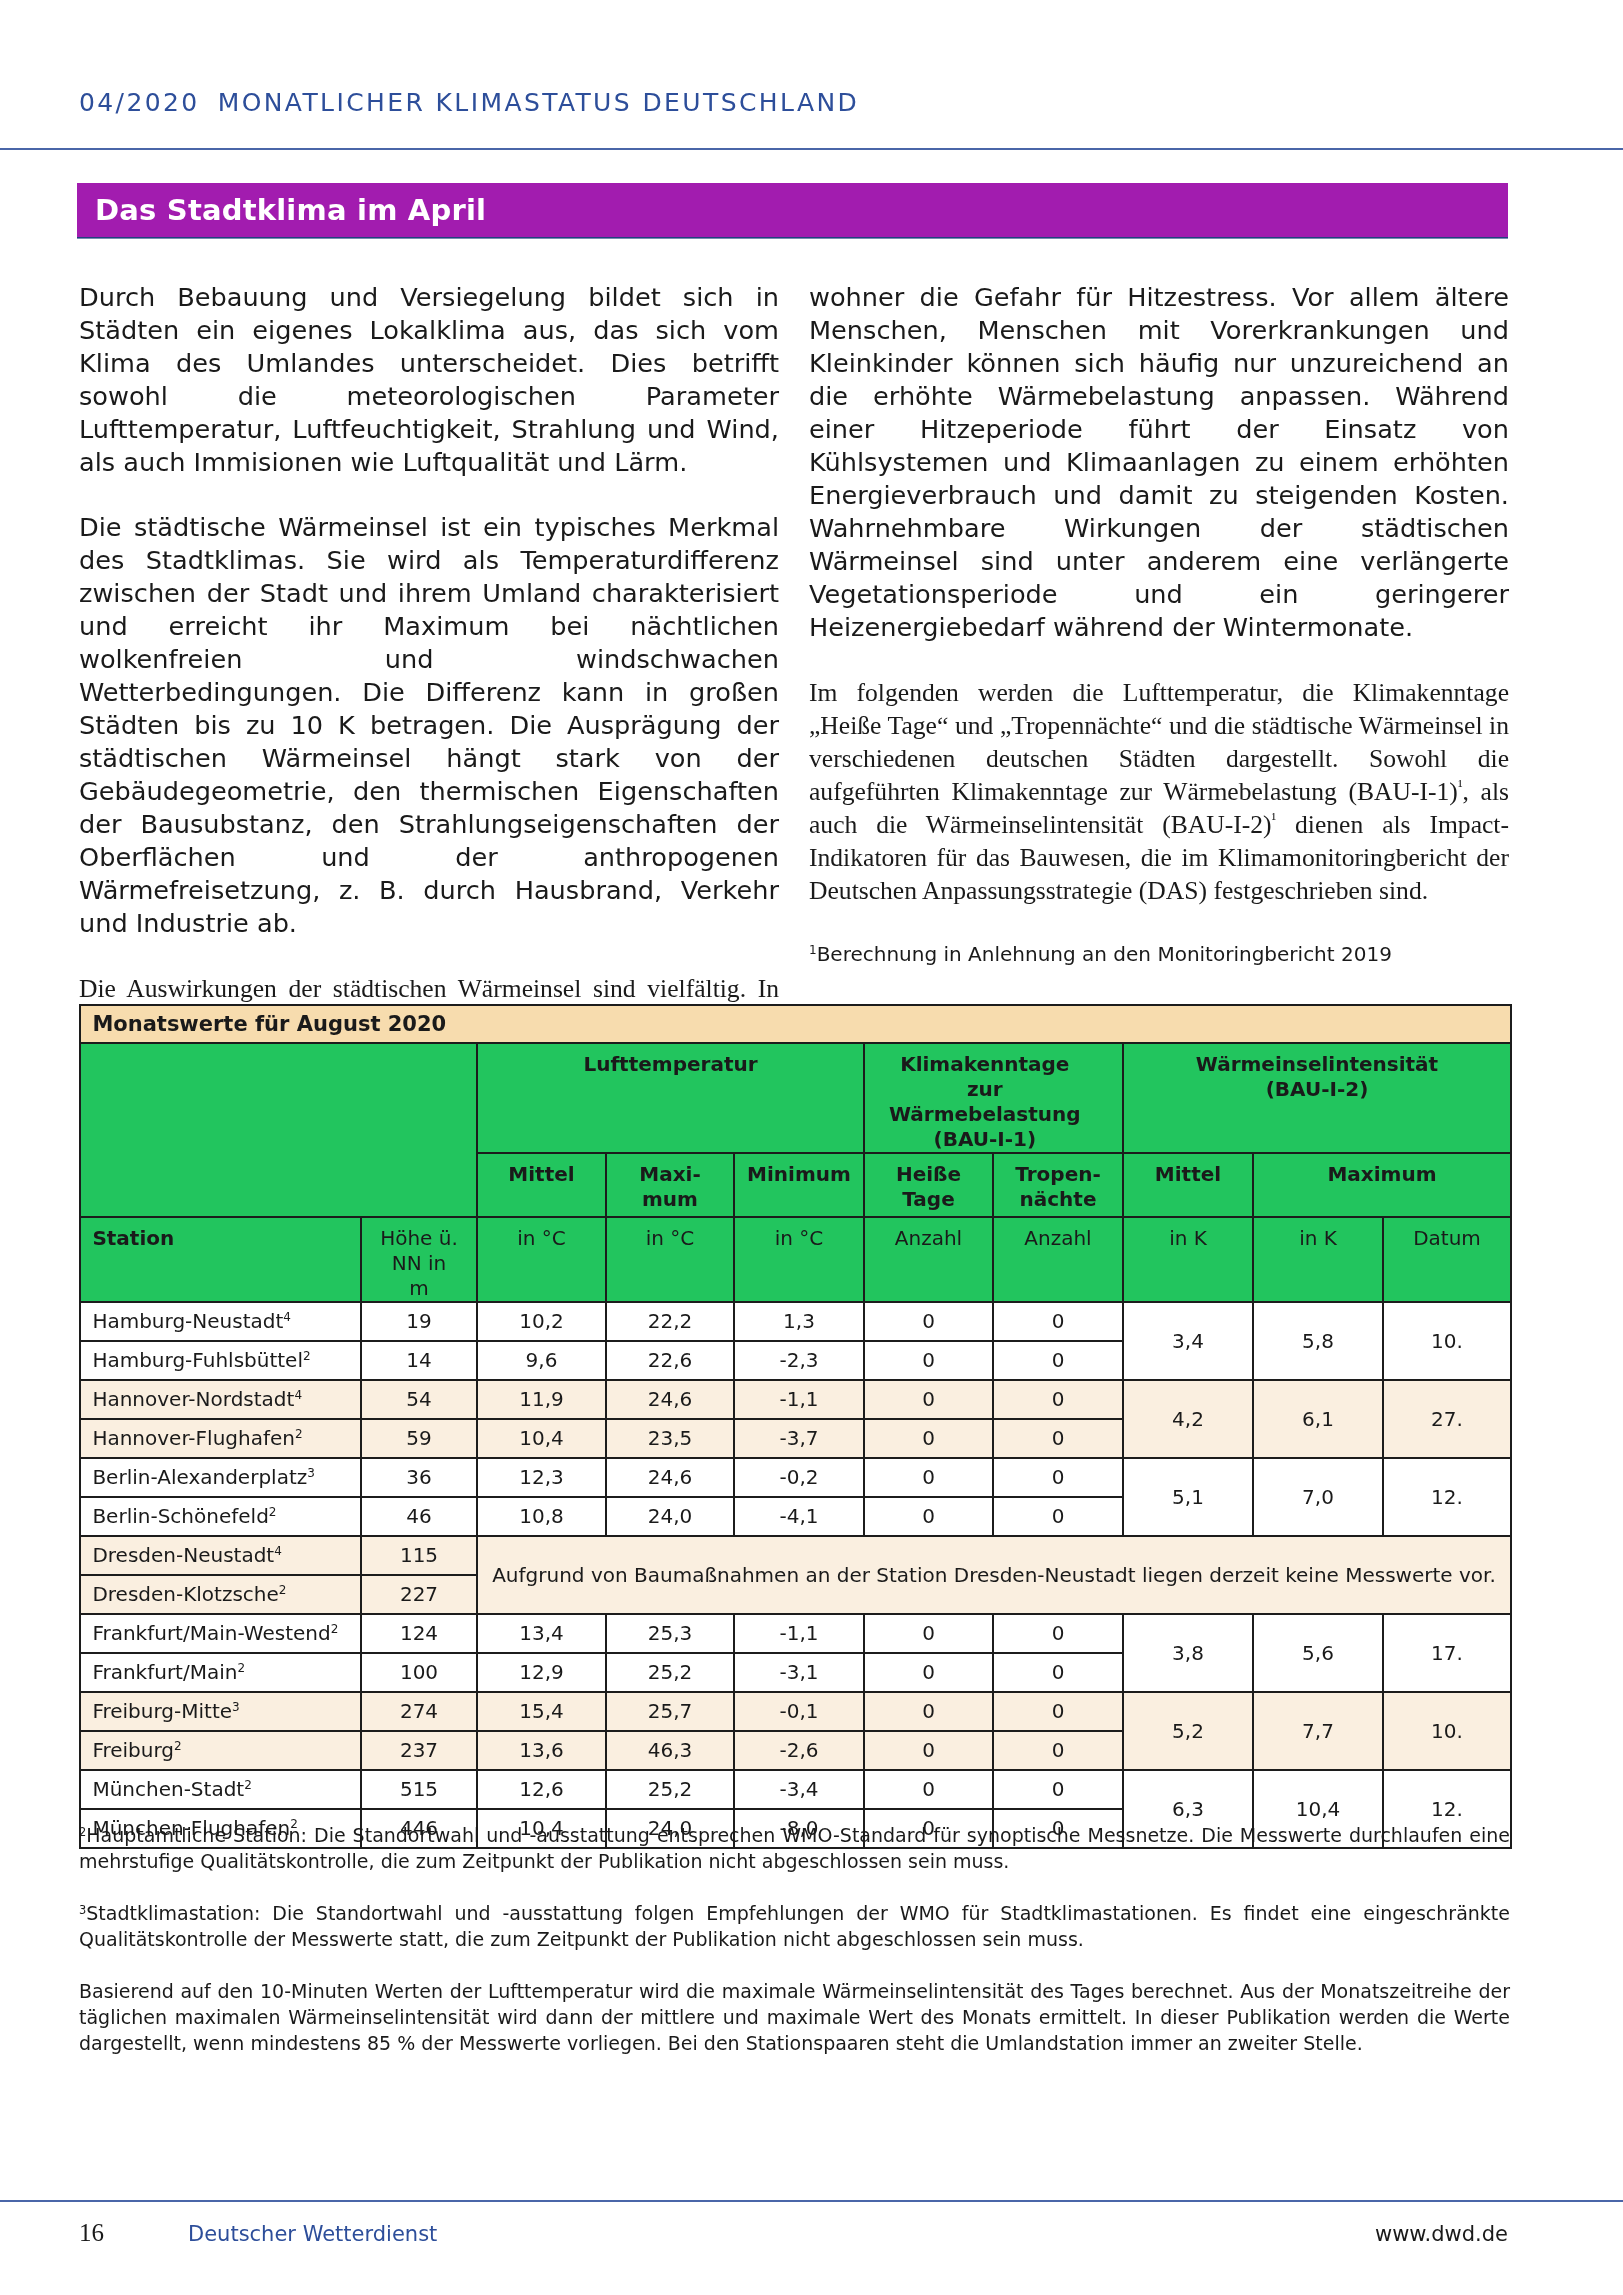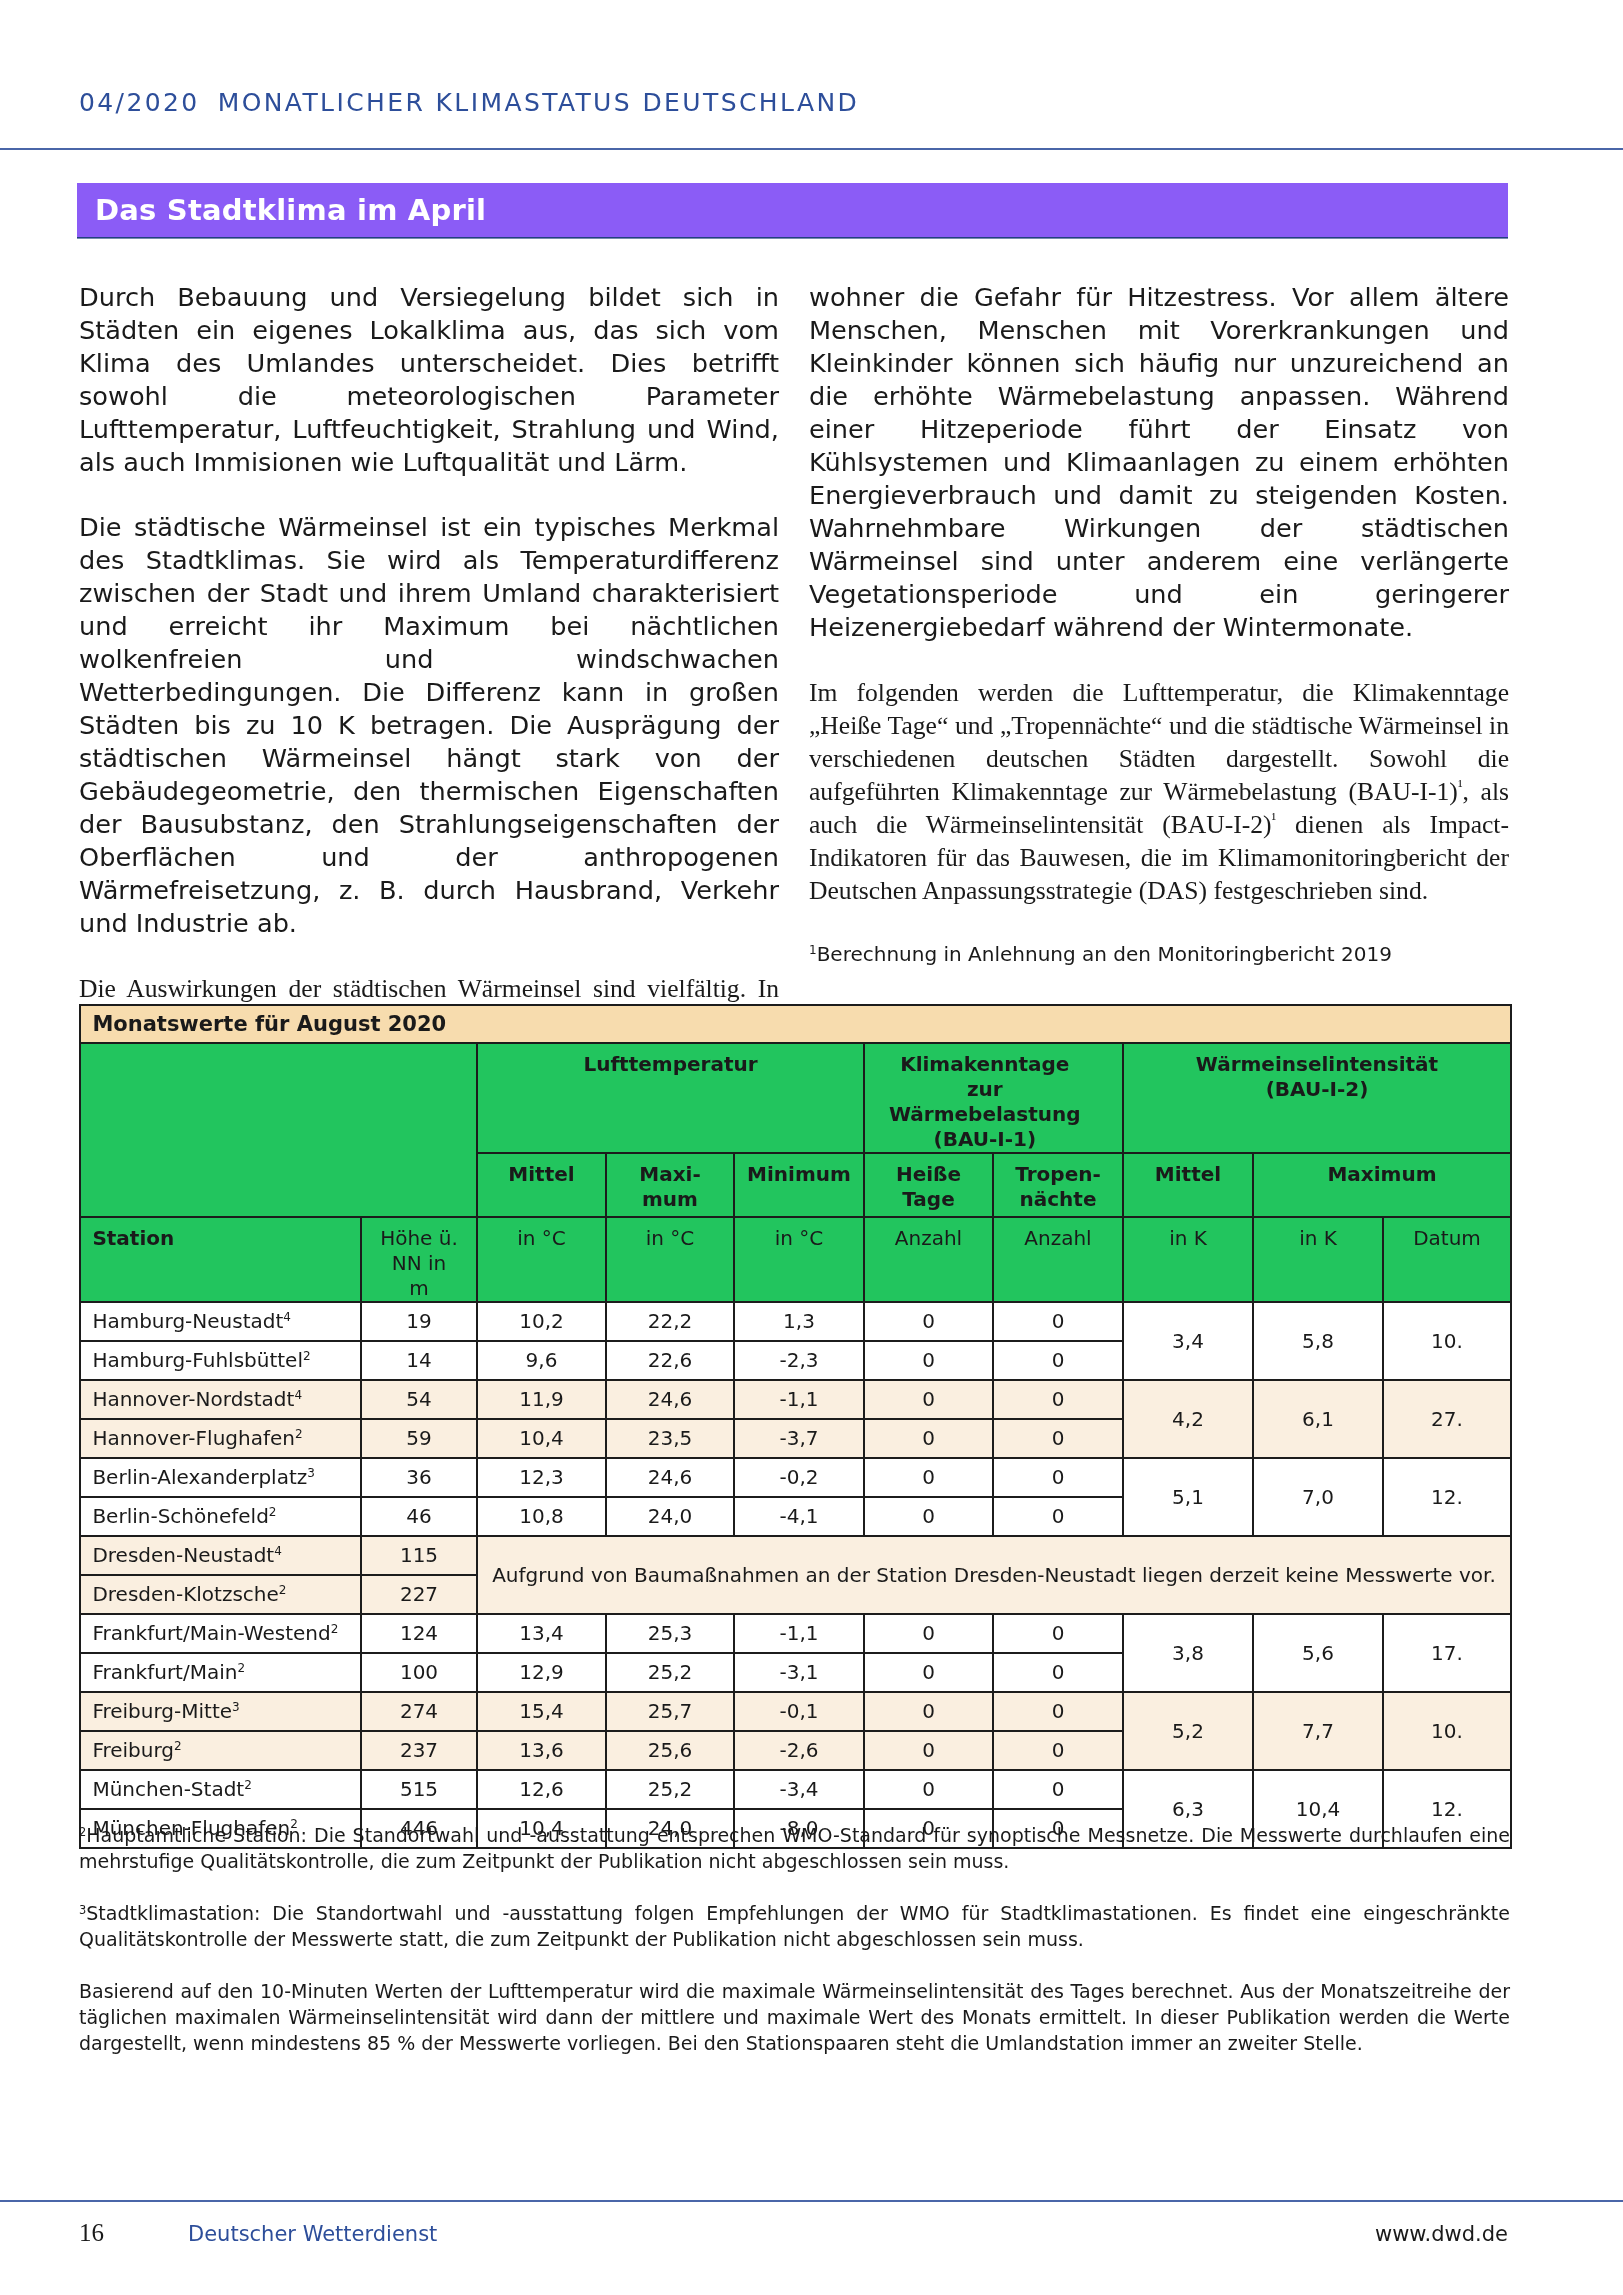--- a/index.html
+++ b/index.html
@@ -2,21 +2,21 @@
 <html style="font-size:13px"><head>
 <meta charset="utf-8">
 <style>
   html, body { margin:0; padding:0; background:#ffffff; }
   body { width:1623px; height:2295px; position:relative; overflow:hidden;
          font-family:"DejaVu Sans", "Liberation Sans", sans-serif; color:#1a1a1a; }
   .run-head { position:absolute; left:79px; top:88px; font-size:25px; letter-spacing:2.4px;
               color:#2d4e9a; white-space:nowrap; }
   .run-head .issue { margin-right:18px; }
   .top-rule { position:absolute; left:0; top:148px; width:1623px; height:2.4px; background:#4a66a8; }
-  .title-bar { position:absolute; left:77px; top:183px; width:1431px; height:54px; background:#8b5cf6;
+  .title-bar { position:absolute; left:77px; top:183px; width:1431px; height:54px; background:#a21caf;
                box-shadow:0 1.6px 0 #22407f; }
   .title-bar h1 { margin:0; position:absolute; left:18px; top:9.7px; font-size:29px; font-weight:bold;
                   color:#ffffff; white-space:nowrap; letter-spacing:0.2px; }
 
   .col { position:absolute; top:281px; font-size:25.6px; line-height:33px; text-align:justify;
          hyphens:manual; }
   .col.left { left:79px; width:700px; }
   .col.right { left:809px; width:700px; }
   .col p { margin:0 0 32px 0; }
   .col p.last-justify { text-align-last:left;font-family:Liberation Serif, serif; }
@@ -232,21 +232,21 @@
           <td>0</td>
           <td>0</td>
           <td class="merged" rowspan="2">5,2</td>
           <td class="merged" rowspan="2">7,7</td>
           <td class="merged" rowspan="2">10.</td>
         </tr>
         <tr class="shade pair-bot row-b">
           <td class="st"><span>Freiburg</span><sup>2</sup></td>
           <td>237</td>
           <td>13,6</td>
-          <td>25,6</td>
+          <td>46,3</td>
           <td>-2,6</td>
           <td>0</td>
           <td>0</td>
         </tr>
         <tr class="plain pair-top row-a">
           <td class="st"><span>München-Stadt</span><sup>2</sup></td>
           <td>515</td>
           <td>12,6</td>
           <td>25,2</td>
           <td>-3,4</td>

